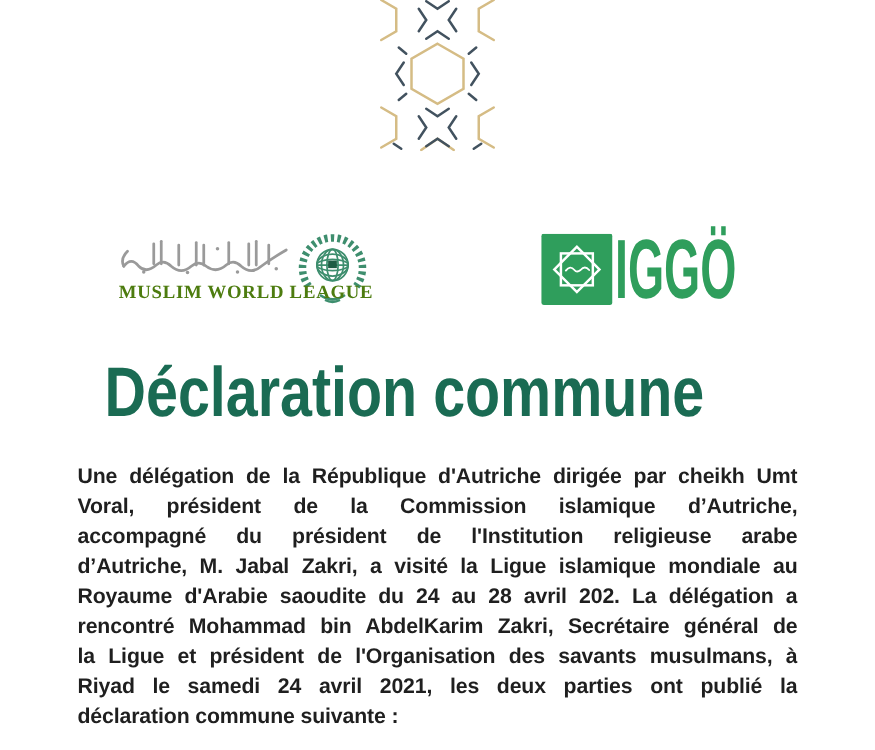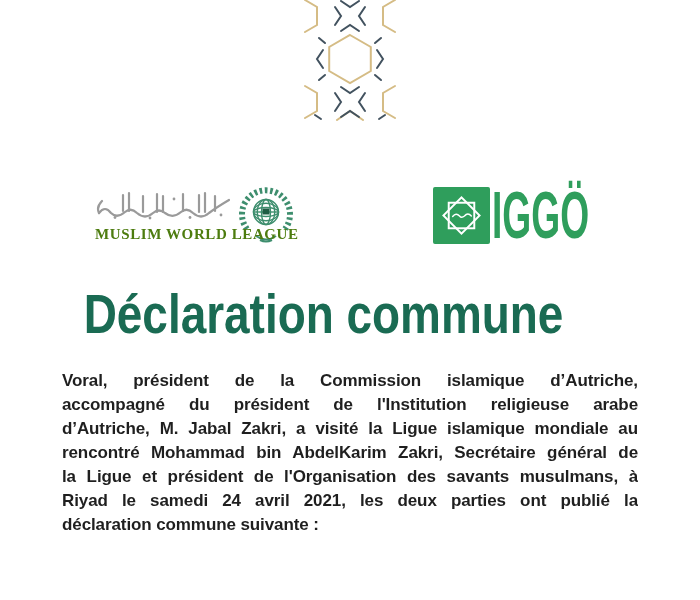--- a/index.html
+++ b/index.html
@@ -137,22 +137,24 @@
       </svg>
     </span>
     <span class="iggo-wordmark">IGGÖ</span>
   </div>
 
   <div class="title">
     <span class="title-inner">Déclaration commune</span>
   </div>
 
   <div class="body-block">
+    <div class="body-line">Une délégation de la République d'Autriche dirigée par cheikh Umt</div>
     <div class="body-line">Voral, président de la Commission islamique d’Autriche,</div>
     <div class="body-line">accompagné du président de l'Institution religieuse arabe</div>
     <div class="body-line">d’Autriche, M. Jabal Zakri, a visité la Ligue islamique mondiale au</div>
+    <div class="body-line">Royaume d'Arabie saoudite du 24 au 28 avril 202. La délégation a</div>
     <div class="body-line">rencontré Mohammad bin AbdelKarim Zakri, Secrétaire général de</div>
     <div class="body-line">la Ligue et président de l'Organisation des savants musulmans, à</div>
     <div class="body-line">Riyad le samedi 24 avril 2021, les deux parties ont publié la</div>
     <div class="body-line last">déclaration commune suivante :</div>
   </div>
 
 </div>
 
 </body></html>

